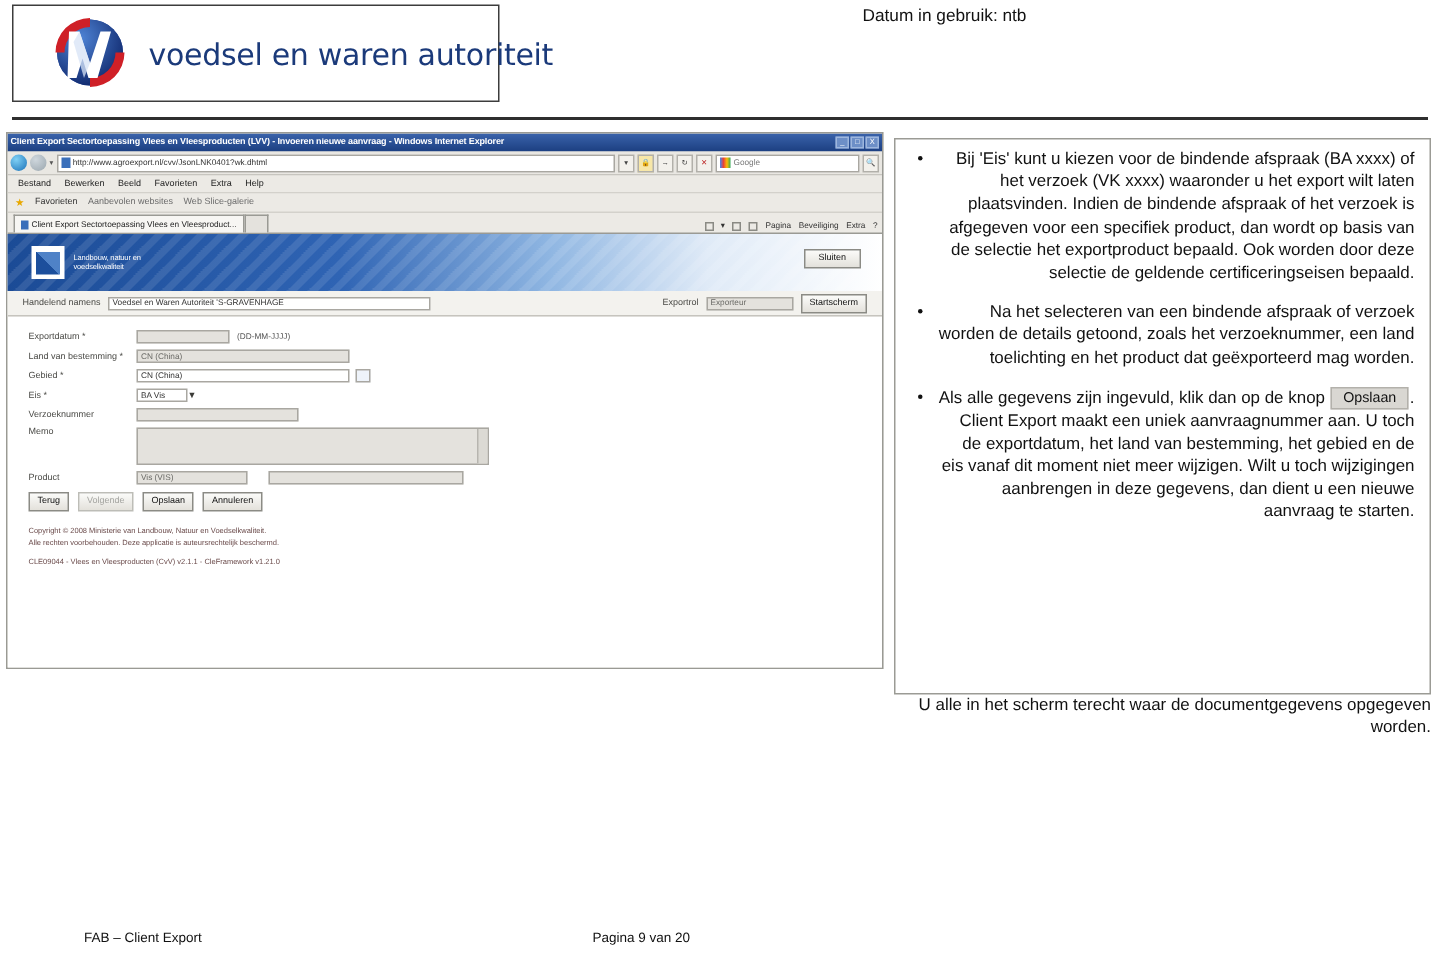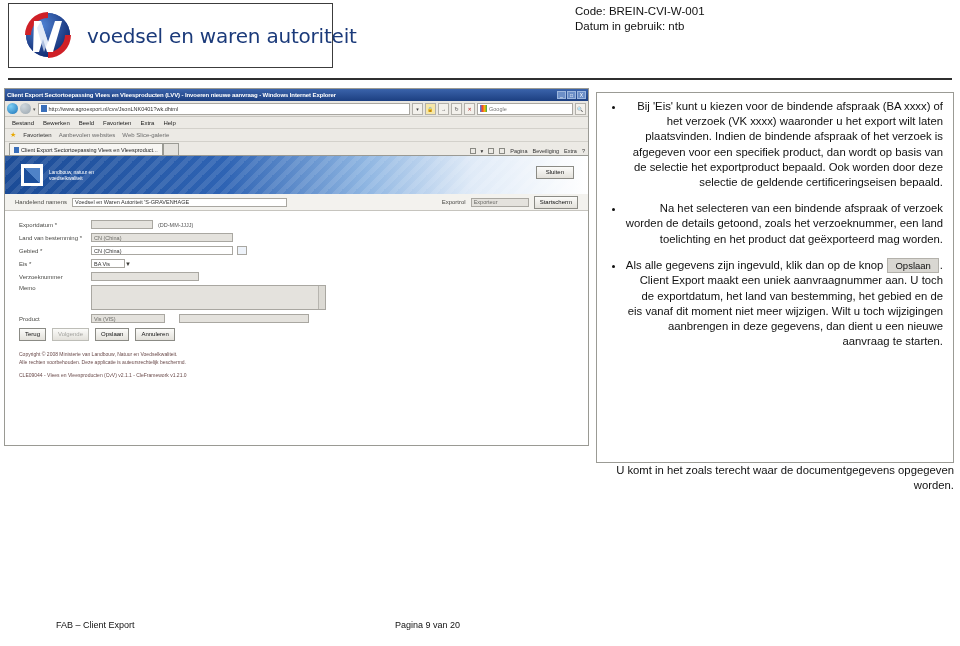--- a/index.html
+++ b/index.html
@@ -9,21 +9,21 @@
     background: #ffffff;
     font-family: "Liberation Sans", sans-serif;
     overflow: hidden;
   }
   .page { position: relative; width: 960px; height: 646px; background:#fff; }
 
   
   .hdr-logo-box {
     position:absolute; left:8px; top:3px; width:325px; height:65px;
     border:1px solid #3c3c3c; background:#fff;
-    display:flex; align-items:center; padding-left:8px;
+    display:flex; align-items:center; padding-left:20px;
   }
   .vwa-mark { width:60px; height:56px; position:relative; flex:0 0 auto; }
   .vwa-mark svg { display:block; }
   .vwa-text {
     margin-left:10px; font-size:20px; color:#1b3a7a;
     font-family:"DejaVu Sans", sans-serif; letter-spacing:-0.2px; white-space:nowrap;
   }
   .hdr-code {
     position:absolute; left:575px; top:4px; width:380px;
     font-family:"Liberation Sans", sans-serif; font-size:11.5px; color:#111;
@@ -204,21 +204,20 @@
         <path d="M8,27 A23,23 0 0 1 31,4 L31,10 A17,17 0 0 0 14,27 Z" fill="#cf2027"></path>
         <path d="M54,27 A23,23 0 0 1 31,50 L31,44 A17,17 0 0 0 48,27 Z" fill="#cf2027"></path>
         <path d="M17,13 L24,13 L31,34 L38,13 L45,13 L36,44 L30,44 L26,31 L22,44 L16,44 Z" fill="#ffffff"></path>
         <path d="M24,13 L31,34 L27,44 L20,20 Z" fill="#d7e3f5" opacity="0.75"></path>
       </svg>
     </div>
     <div class="vwa-text">voedsel en waren autoriteit</div>
   </div>
 
   <div class="hdr-code">
-    <div>Code: BREIN-CVI-W-001</div>
     <div>Datum in gebruik: ntb</div>
   </div>
 
   <div class="hdr-rule"></div>
 
   <div class="shot">
 
     <div class="ie-title">
       <div class="tt">Client Export Sectortoepassing Vlees en Vleesproducten (LVV) - Invoeren nieuwe aanvraag - Windows Internet Explorer</div>
       <div class="wbtns">
@@ -366,21 +365,21 @@
     <ul class="bullets bodytxt">
       <li>Bij 'Eis' kunt u kiezen voor de bindende afspraak (BA xxxx) of het verzoek (VK xxxx)  waaronder u het export wilt laten plaatsvinden. Indien de bindende afspraak of het verzoek is afgegeven voor een specifiek product, dan wordt op basis van de selectie het exportproduct bepaald. Ook worden door deze selectie de geldende certificeringseisen bepaald.</li>
       <li>Na het selecteren van een bindende afspraak of verzoek worden de details getoond, zoals het verzoeknummer, een land toelichting en het product dat geëxporteerd mag worden.</li>
       <li>
         <span>Als alle gegevens zijn ingevuld, klik dan op de knop</span>
         <span class="opslaan-inline">Opslaan</span><span>. Client Export maakt een uniek aanvraagnummer aan. U toch de exportdatum, het land van bestemming, het gebied en de eis vanaf dit moment niet meer wijzigen. Wilt u toch wijzigingen aanbrengen in deze gegevens, dan dient u een nieuwe aanvraag te starten.</span>
       </li>
     </ul>
   </div>
 
-  <div class="closing bodytxt">U komt in het zoals terecht waar de documentgegevens opgegeven worden.</div>
+  <div class="closing bodytxt">U alle in het scherm terecht waar de documentgegevens opgegeven worden.</div>
 
   <div class="ftr">
     <span class="left">FAB – Client Export</span>
     <span class="mid">Pagina 9 van 20</span>
   </div>
 
 
 </div>
 
 </body></html>

